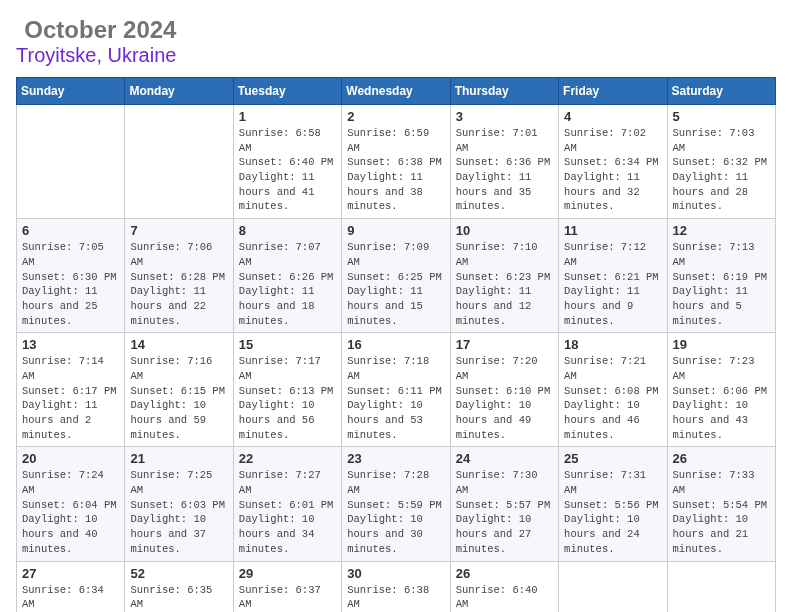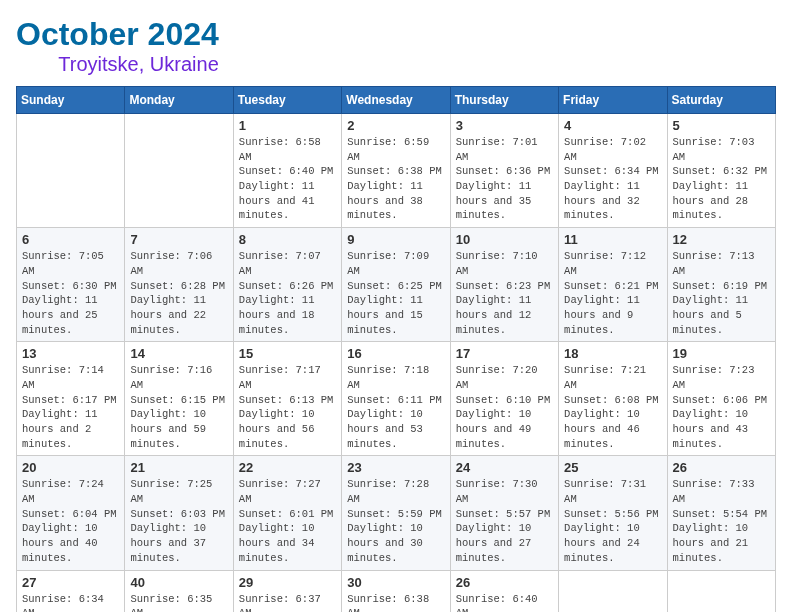--- a/index.html
+++ b/index.html
@@ -31,23 +31,23 @@
     }
     .logo-icon {
       width: 32px;
       height: 32px;
       margin-right: 4px;
     }
     .title-section {
       text-align: right;
     }
     .month-title {
-      font-size: 32px;
-      font-weight: bold;
-      color: #0369a1;
+      font-size: 24px;
+      font-weight: bold;
+      color: #737373;
     }
     .location {
       font-size: 20px;
       color: #6d28d9;
     }
     .calendar {
       width: 100%;
       border-collapse: collapse;
       font-size: 11px;
     }
@@ -224,21 +224,21 @@
           <span class="day-number">26</span>
           <div class="day-info">Sunrise: 7:33 AM<br>Sunset: 5:54 PM<br>Daylight: 10 hours and 21 minutes.</div>
         </td>
       </tr>
       <tr>
         <td>
           <span class="day-number">27</span>
           <div class="day-info">Sunrise: 6:34 AM<br>Sunset: 4:53 PM<br>Daylight: 10 hours and 18 minutes.</div>
         </td>
         <td>
-          <span class="day-number">40</span>
+          <span class="day-number">52</span>
           <div class="day-info">Sunrise: 6:35 AM<br>Sunset: 4:51 PM<br>Daylight: 10 hours and 15 minutes.</div>
         </td>
         <td>
           <span class="day-number">29</span>
           <div class="day-info">Sunrise: 6:37 AM<br>Sunset: 4:49 PM<br>Daylight: 10 hours and 12 minutes.</div>
         </td>
         <td>
           <span class="day-number">30</span>
           <div class="day-info">Sunrise: 6:38 AM<br>Sunset: 4:48 PM<br>Daylight: 10 hours and 9 minutes.</div>
         </td>

